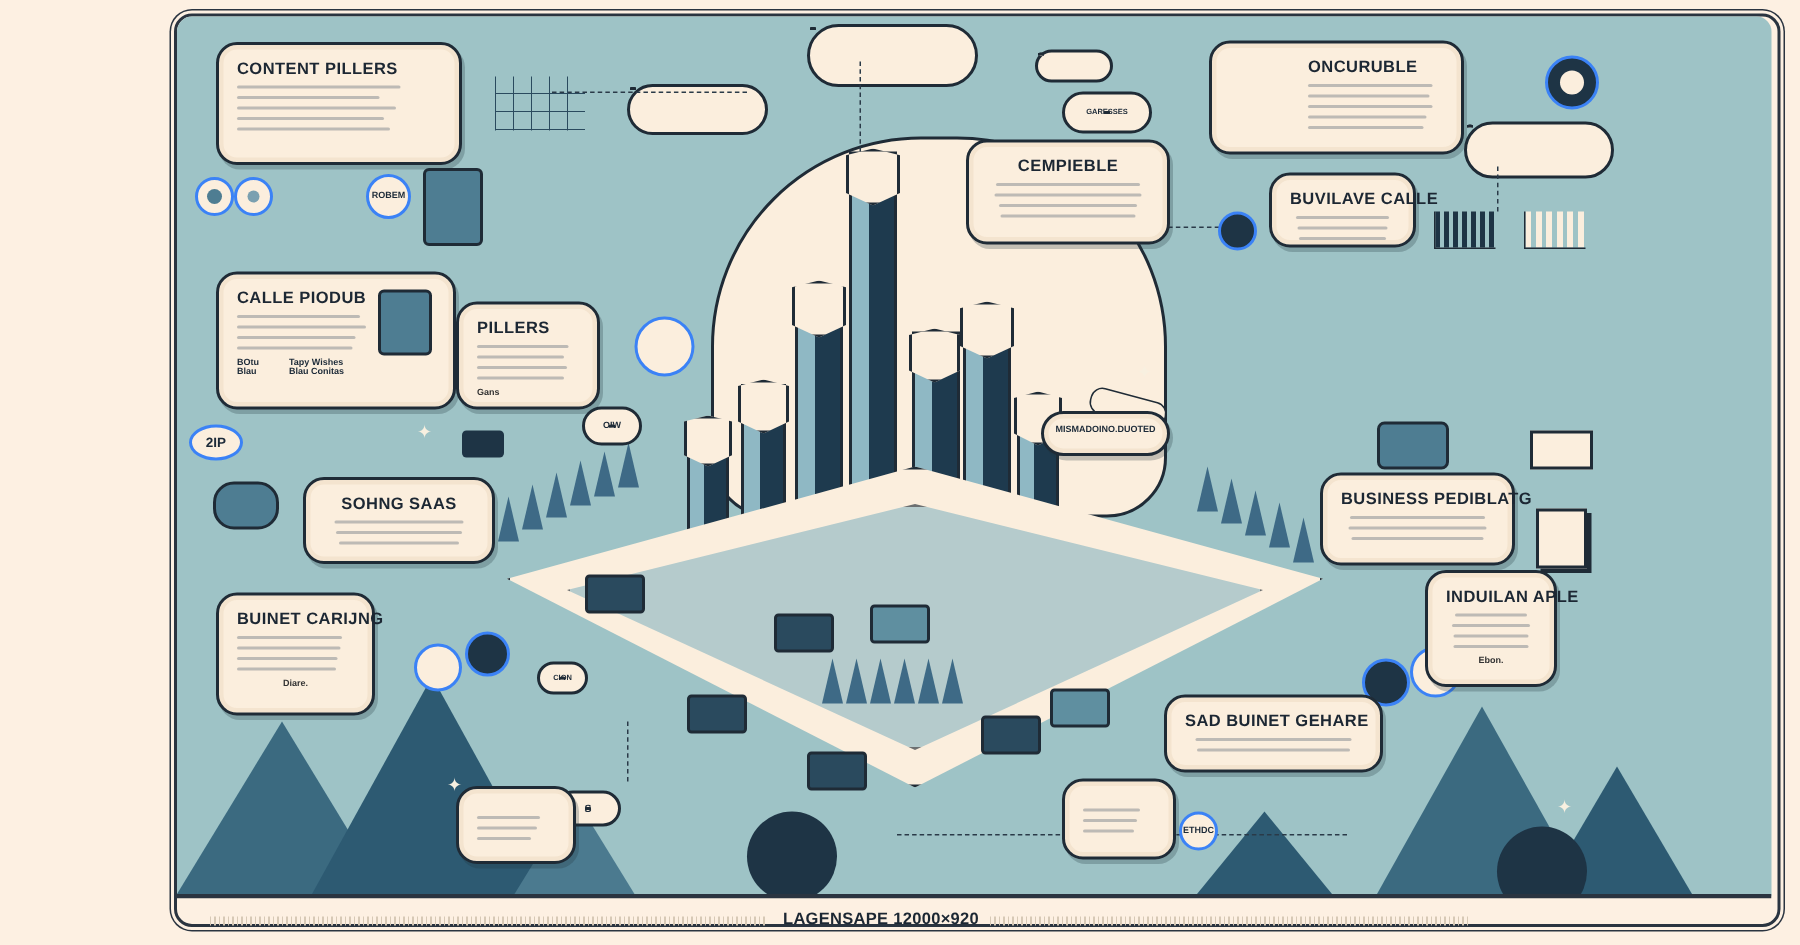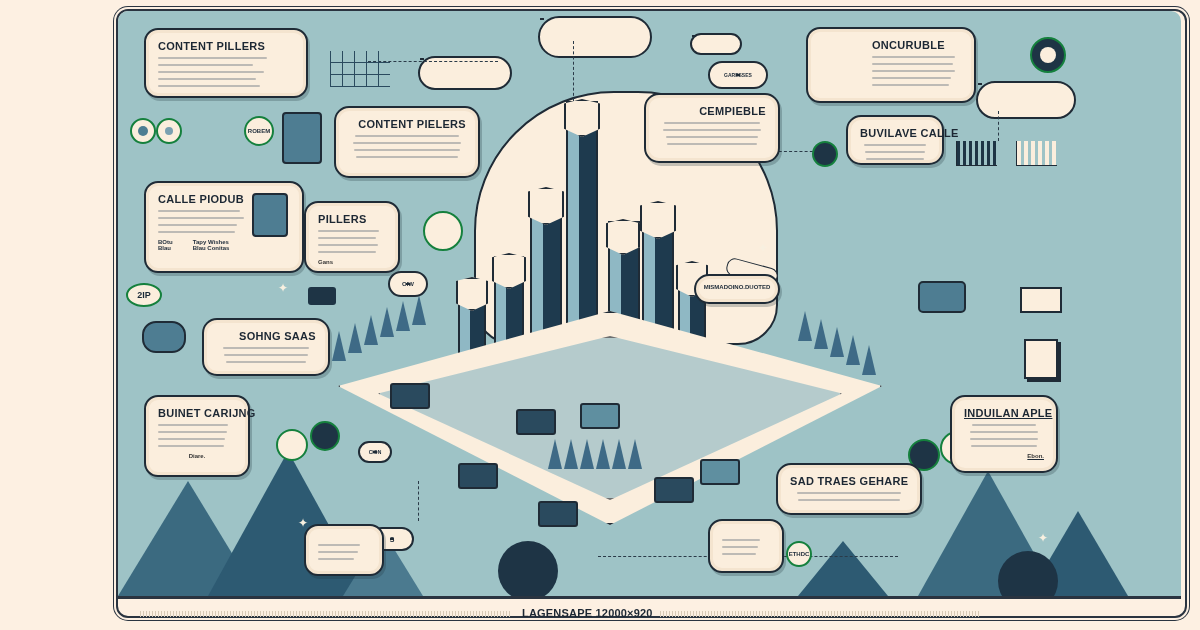--- a/index.html
+++ b/index.html
@@ -3,26 +3,26 @@
 <meta charset="utf-8">
 <style>
   html,body{margin:0;padding:0;}
   body{width:1200px;height:630px;background:#fdf0e2;position:relative;overflow:hidden;font-family:"Liberation Sans",sans-serif;color:#1c2a38;}
   .frame{position:absolute;left:116px;top:9px;width:1067px;height:605px;border:2px solid #2a3440;border-radius:12px;box-shadow:0 0 0 2px #fdf0e2,0 0 0 3px #2a3440;background:#fdf0e2;}
   .scene{position:absolute;left:118px;top:11px;width:1063px;height:585px;background:#9ec3c6;border-radius:10px 10px 0 0;overflow:hidden;border-bottom:3px solid #2a3440;}
   .card{position:absolute;background:#fbeedd;border:2px solid #1f2b36;border-radius:14px;box-shadow:0 0 0 3px #f4e4cf inset,2px 3px 0 rgba(30,50,60,.25);padding:10px 12px;box-sizing:border-box;}
   .card .title{font-weight:700;font-size:11px;letter-spacing:.3px;color:#1c2733;white-space:nowrap;}
   .card .line{height:2px;background:#8a8f94;opacity:.55;margin-top:5px;border-radius:1px;}
   .card .foot{font-size:6px;font-weight:700;margin-top:6px;color:#333;}
-  .center{text-align:right;border-radius:15px;}
+  .center{text-align:center;}
   .center .line{margin-left:auto;margin-right:auto;}
   .cloud{position:absolute;background:#fbeedd;border:2px solid #1f2b36;border-radius:30px;}
   .cloud:before,.cloud:after{content:"";position:absolute;background:#fbeedd;border:2px solid #1f2b36;border-bottom:none;border-radius:50% 50% 0 0;}
   .dash{position:absolute;border-color:#2a3a48;border-style:dashed;border-width:0;}
-  .circ{position:absolute;border-radius:50%;border:2px solid #15803d;background:#fbeedd;display:flex;align-items:center;justify-content:center;font-size:6px;font-weight:700;}
+  .circ{position:absolute;border-radius:50%;border:2px solid #3b82f6;background:#fbeedd;display:flex;align-items:center;justify-content:center;font-size:6px;font-weight:700;}
   .dark{background:#1e3445;}
   .tower{position:absolute;border:2px solid #1f2b36;background:linear-gradient(90deg,#8fb8c4 0 40%,#1e3a4e 40% 100%);}
   .tag{position:absolute;background:#fbeedd;border:2px solid #1f2b36;clip-path:polygon(0 12%,50% 0,100% 12%,100% 78%,50% 100%,0 78%);font-size:5px;text-align:center;}
   .tree{position:absolute;width:0;height:0;border-left:7px solid transparent;border-right:7px solid transparent;border-bottom:30px solid #3e6a86;}
   .mtn{position:absolute;width:0;height:0;}
   .footer-text{position:absolute;left:522px;top:607px;font-size:11px;font-weight:700;color:#1c2733;letter-spacing:.2px;}
   .ruler{position:absolute;top:611px;height:6px;background:repeating-linear-gradient(90deg,#d7c9b6 0 1px,transparent 1px 3px);}
   .star{position:absolute;color:#f8f0e0;font-size:12px;}
 </style>
 </head>
@@ -142,36 +142,29 @@
 
   <div style="position:absolute;left:212px;top:40px;width:60px;height:36px;background:repeating-linear-gradient(90deg,#2a4a5e 0 1px,transparent 1px 12px),repeating-linear-gradient(0deg,#2a4a5e 0 1px,transparent 1px 12px);"></div>
 
   <div class="star" style="left:160px;top:270px;">✦</div>
   <div class="star" style="left:640px;top:230px;">✦</div>
   <div class="star" style="left:180px;top:505px;">✦</div>
   <div class="star" style="left:920px;top:520px;">✦</div>
 
   <div class="card" style="left:576px;top:263px;width:86px;height:30px;border-radius:15px;padding:8px 6px;text-align:center;font-size:6px;font-weight:700;">MISMADOINO.DUOTED</div>
 
-  <div class="card" style="left:26px;top:17px;width:164px;height:70px;">
+  <div class="card" style="left:26px;top:17px;width:164px;height:82px;">
     <div class="title">CONTENT PILLERS</div>
     <div class="line" style="width:80%"></div>
       <div class="line" style="width:70%"></div>
       <div class="line" style="width:78%"></div>
       <div class="line" style="width:72%"></div>
       <div class="line" style="width:75%"></div>
   </div>
 
-  <div class="card center" style="left:216px;top:95px;width:146px;height:72px;">
-    <div class="title">CONTENT PIELERS</div>
-    <div class="line" style="width:88%"></div>
-      <div class="line" style="width:92%"></div>
-      <div class="line" style="width:90%"></div>
-      <div class="line" style="width:86%"></div>
-  </div>
 
   <div class="card" style="left:26px;top:170px;width:160px;height:92px;">
     <div class="title">CALLE PIODUB</div>
     <div class="line" style="width:62%"></div>
       <div class="line" style="width:65%"></div>
       <div class="line" style="width:60%"></div>
       <div class="line" style="width:58%"></div>
     <div style="display:flex;gap:20px;margin-top:6px;font-size:6px;font-weight:700;">
       <div>
           <div>BOtu</div>
@@ -236,32 +229,38 @@
 
   <div class="card center" style="left:728px;top:104px;width:98px;height:50px;">
     <div class="title">BUVILAVE CALLE</div>
     <div class="line" style="width:88%"></div>
       <div class="line" style="width:86%"></div>
       <div class="line" style="width:84%"></div>
   </div>
 
 
 
-
-  <div class="card center" style="left:832px;top:384px;width:108px;height:78px;text-decoration:underline;">
+  <div class="card center" style="left:762px;top:304px;width:130px;height:62px;">
+    <div class="title">BUSINESS PEDIBLATG</div>
+    <div class="line" style="width:88%"></div>
+      <div class="line" style="width:90%"></div>
+      <div class="line" style="width:86%"></div>
+  </div>
+
+  <div class="card center" style="left:832px;top:369px;width:88px;height:78px;">
     <div class="title">INDUILAN APLE</div>
     <div class="line" style="width:80%"></div>
       <div class="line" style="width:86%"></div>
       <div class="line" style="width:84%"></div>
       <div class="line" style="width:82%"></div>
     <div class="foot">Ebon.</div>
   </div>
 
   <div class="card center" style="left:658px;top:452px;width:146px;height:52px;">
-    <div class="title">SAD TRAES GEHARE</div>
+    <div class="title">SAD BUINET GEHARE</div>
     <div class="line" style="width:88%"></div>
       <div class="line" style="width:86%"></div>
   </div>
 
   <div class="card" style="left:590px;top:508px;width:76px;height:54px;">
     <div class="line" style="width:80%;margin-top:8px"></div>
       <div class="line" style="width:76%"></div>
       <div class="line" style="width:70%"></div>
   </div>
 

